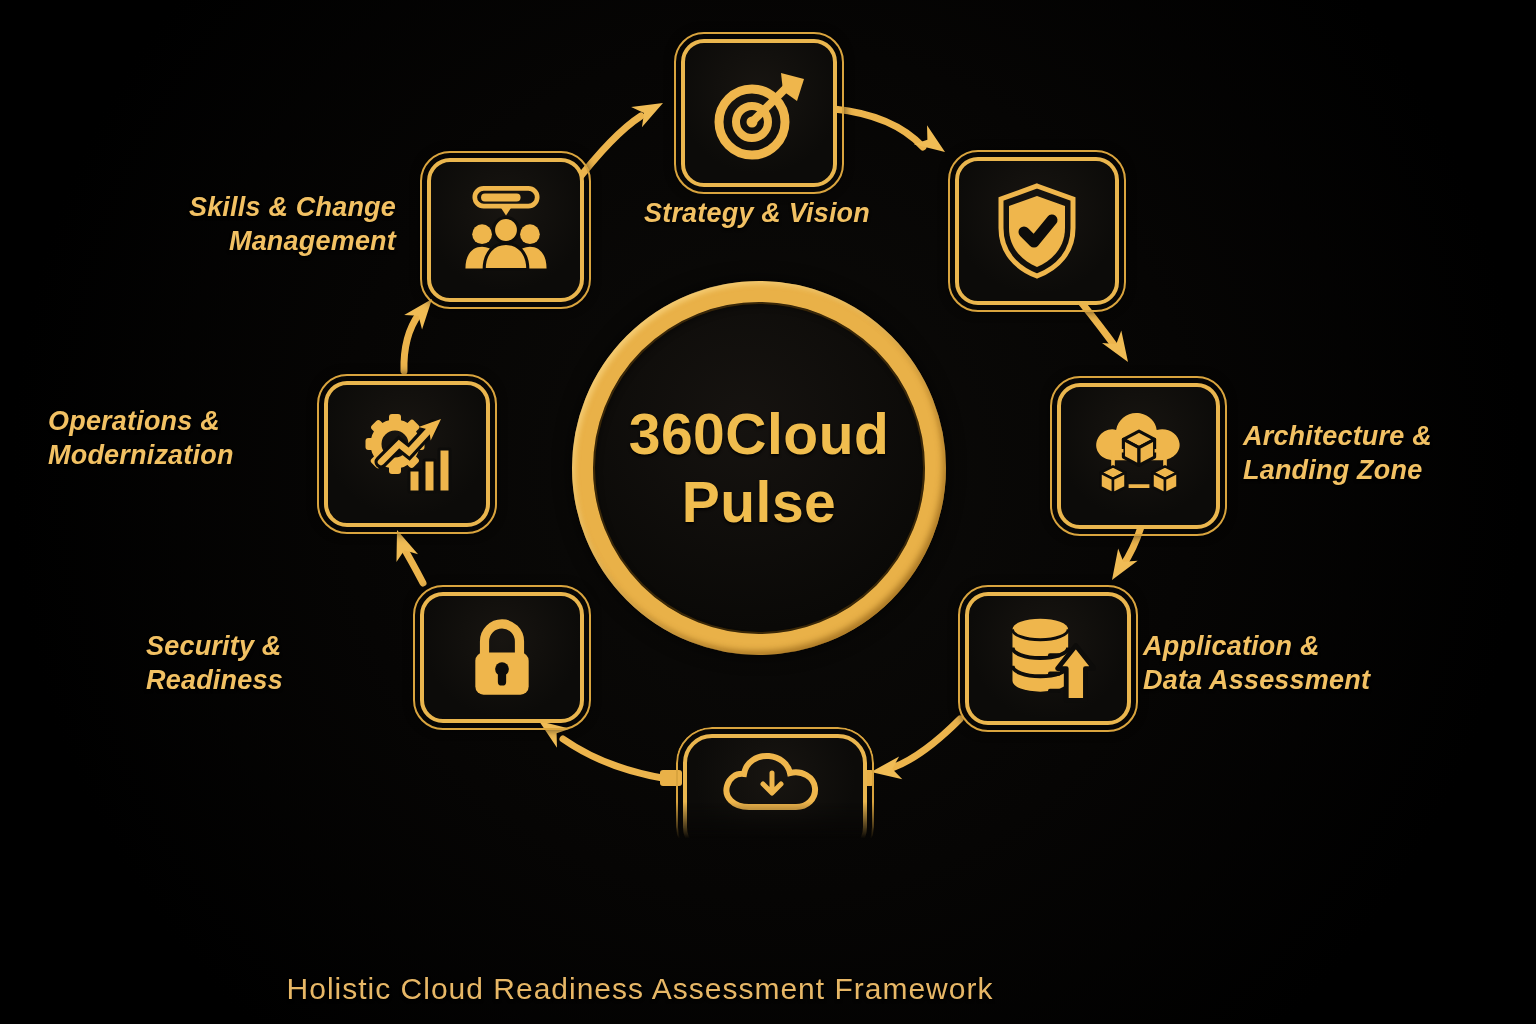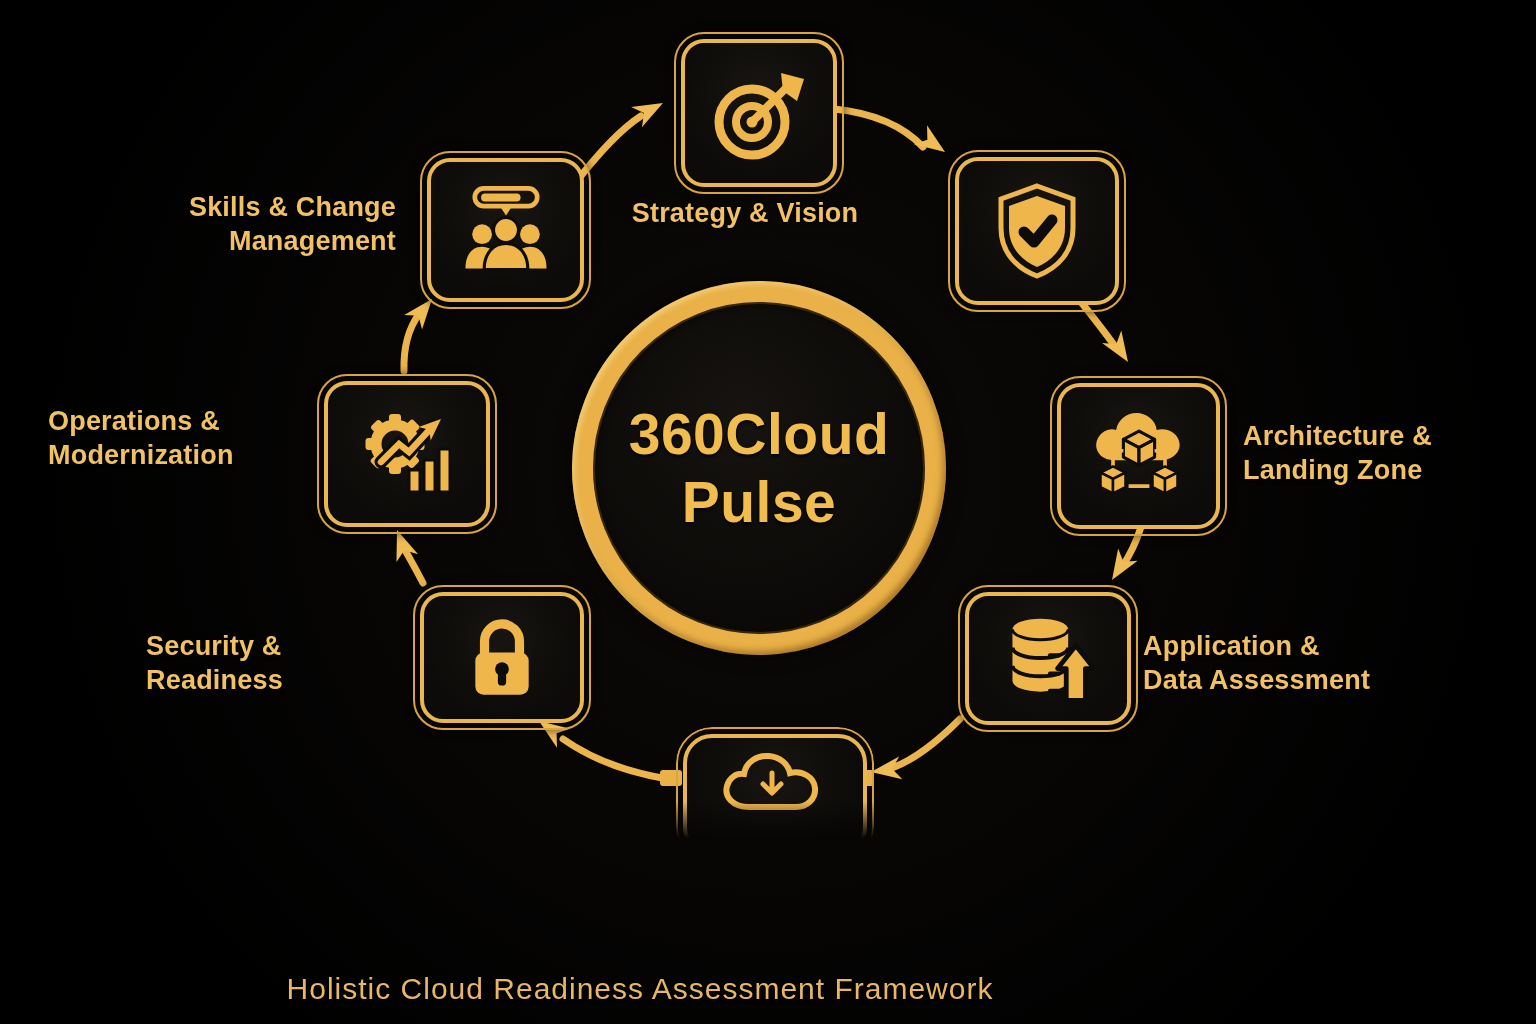--- a/index.html
+++ b/index.html
@@ -30,22 +30,22 @@
     left:676px;top:727px;width:184px;height:122px;border-radius:36px;
     -webkit-mask-image:linear-gradient(to bottom,#000 55%,transparent 82%);
     mask-image:linear-gradient(to bottom,#000 55%,transparent 82%);
   }
   .node-migration .inner{border-radius:29px;align-items:flex-start;padding-top:8px;}
   
   .label{
     position:absolute;color:#f2c163;font-weight:bold;font-size:27px;line-height:34px;
     letter-spacing:.2px;text-shadow:0 2px 3px rgba(0,0,0,.85);
   }
-  .label span{display:block;}
-  .label-strategy{left:565px;top:196px;width:360px;text-align:center;}
+  .label span{display:block;font-style:italic;}
+  .label-strategy{left:577px;top:196px;width:360px;text-align:center;}
   .label-governance{left:1134px;top:191px;text-align:left;}
   .label-architecture{left:1243px;top:419px;text-align:left;}
   .label-application{left:1143px;top:629px;text-align:left;}
   .label-migration{left:592px;top:812px;width:360px;text-align:center;}
   .label-security{left:146px;top:629px;width:244px;text-align:left;}
   .label-operations{left:48px;top:404px;width:244px;text-align:left;}
   .label-skills{left:146px;top:190px;width:250px;text-align:right;}
   
   .center-circle{
     position:absolute;left:572px;top:281px;width:374px;height:374px;border-radius:50%;

